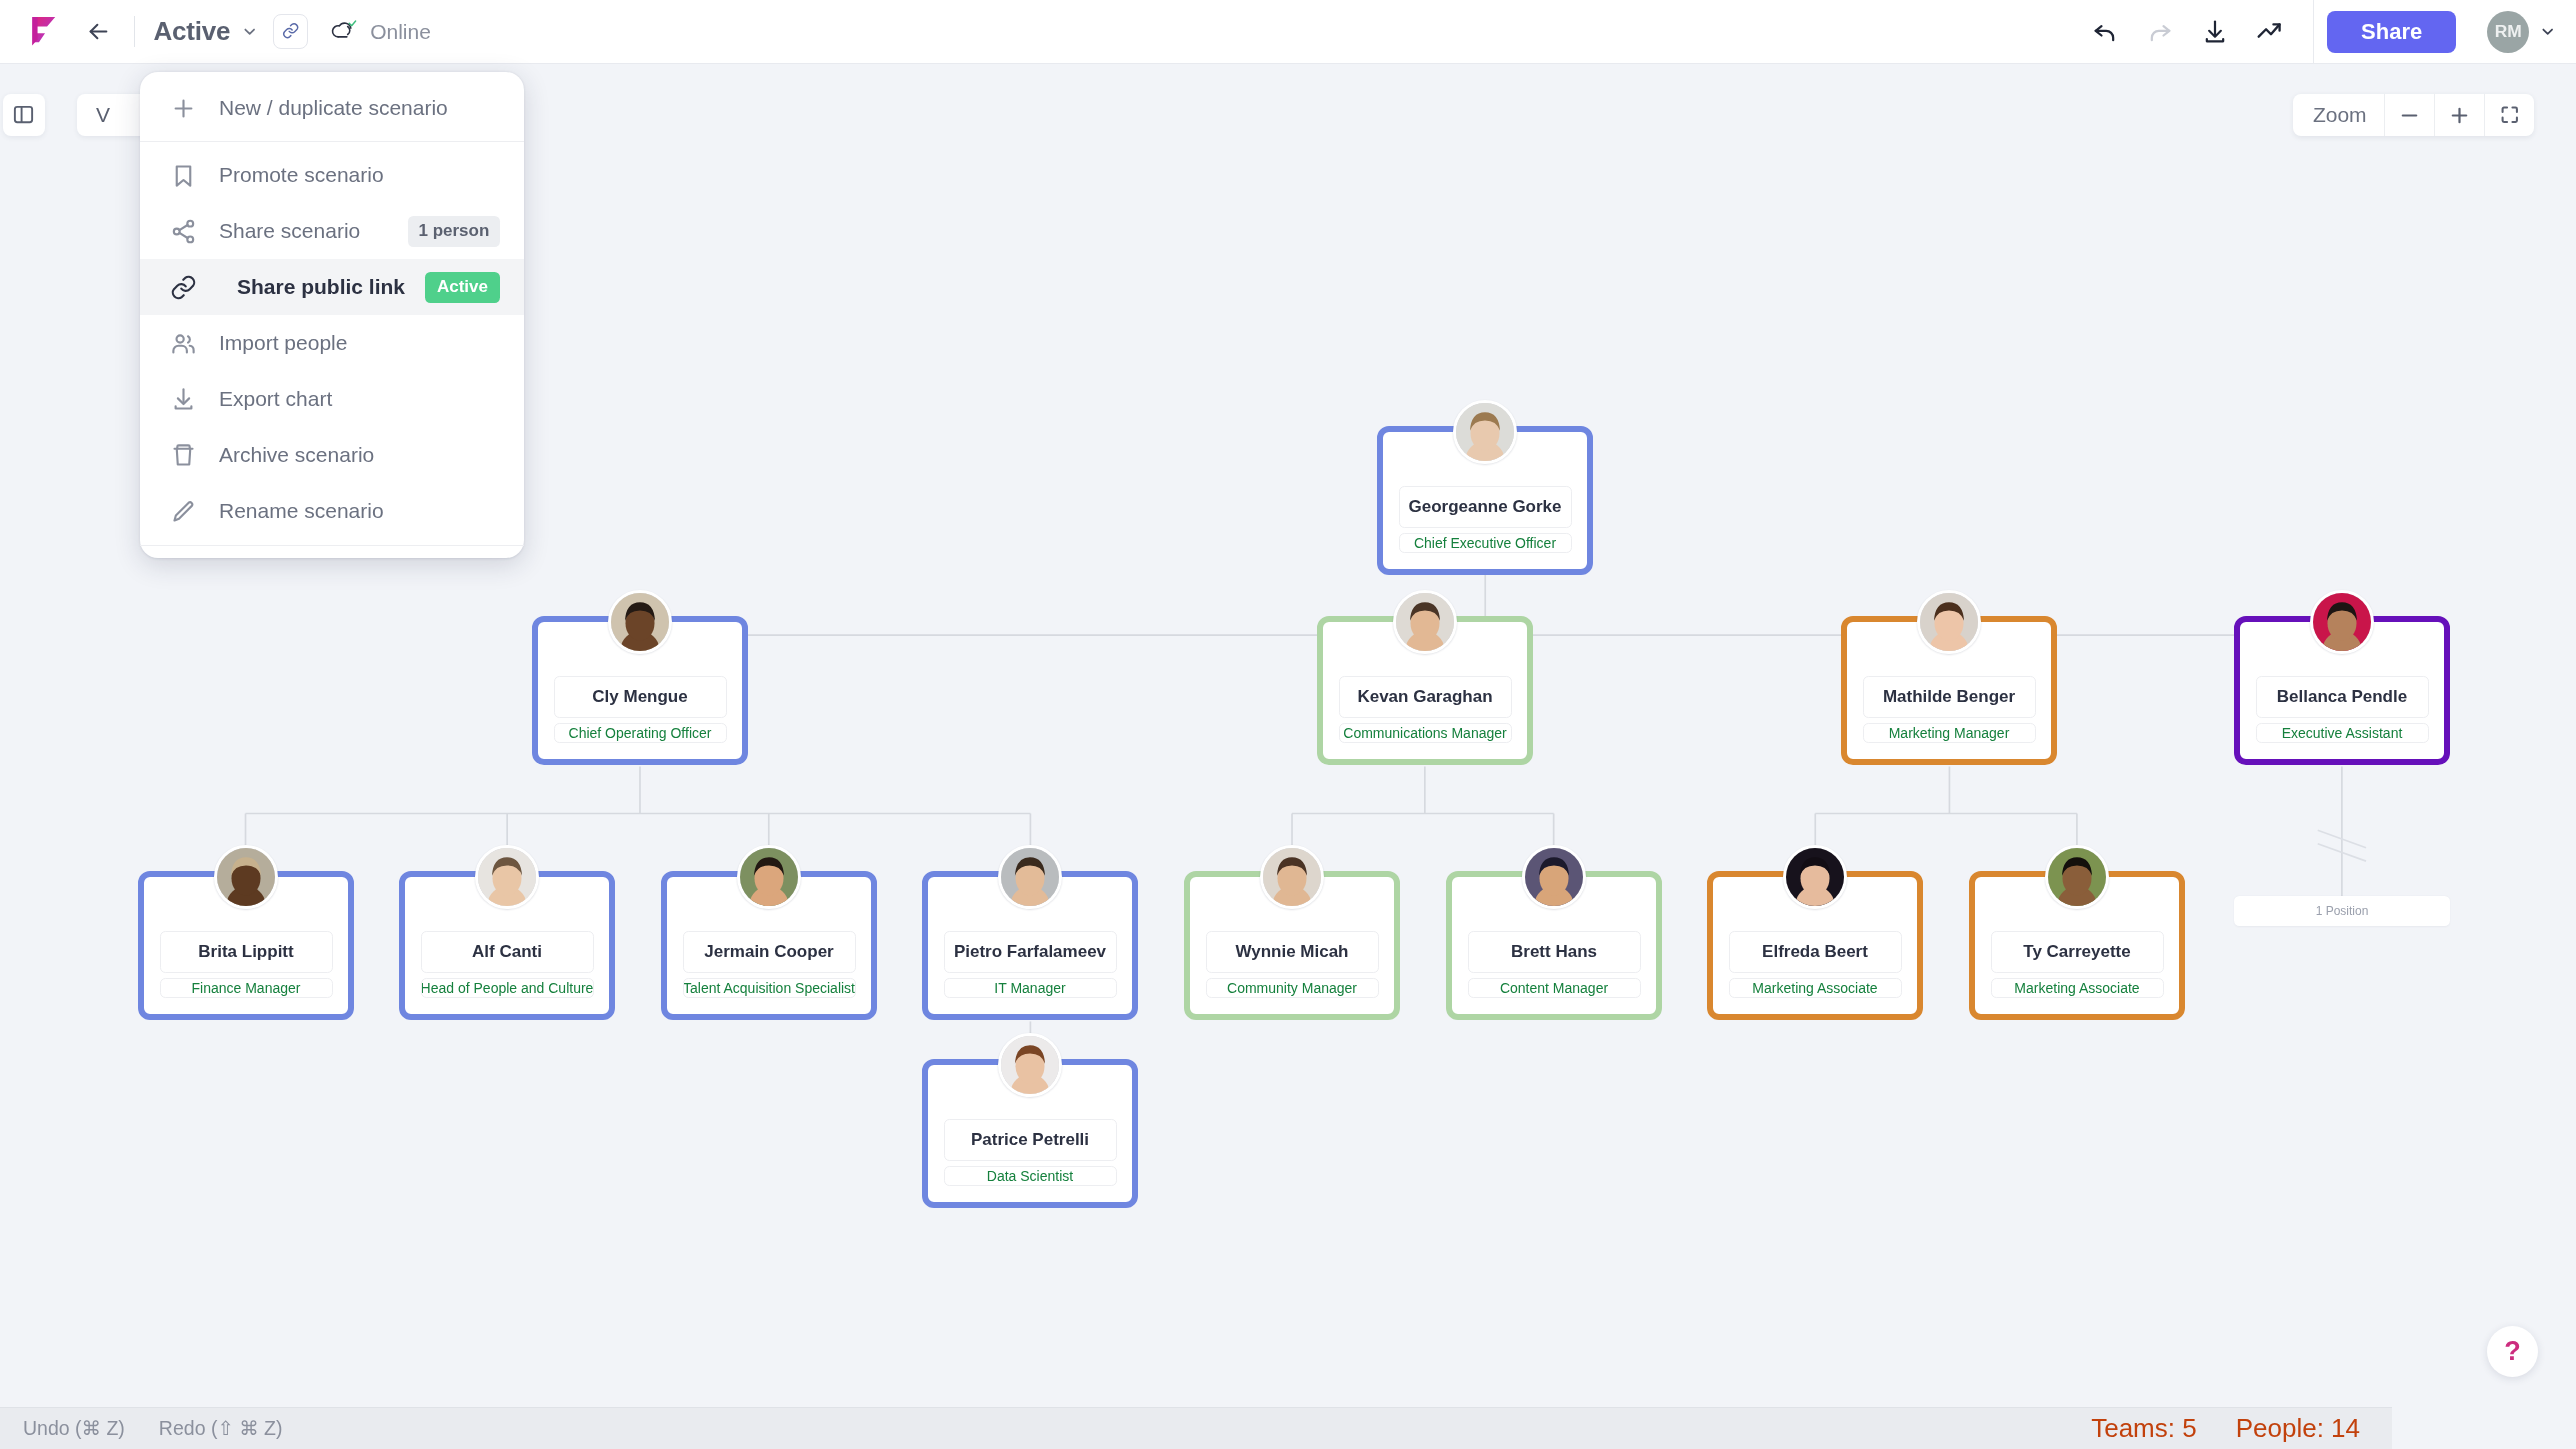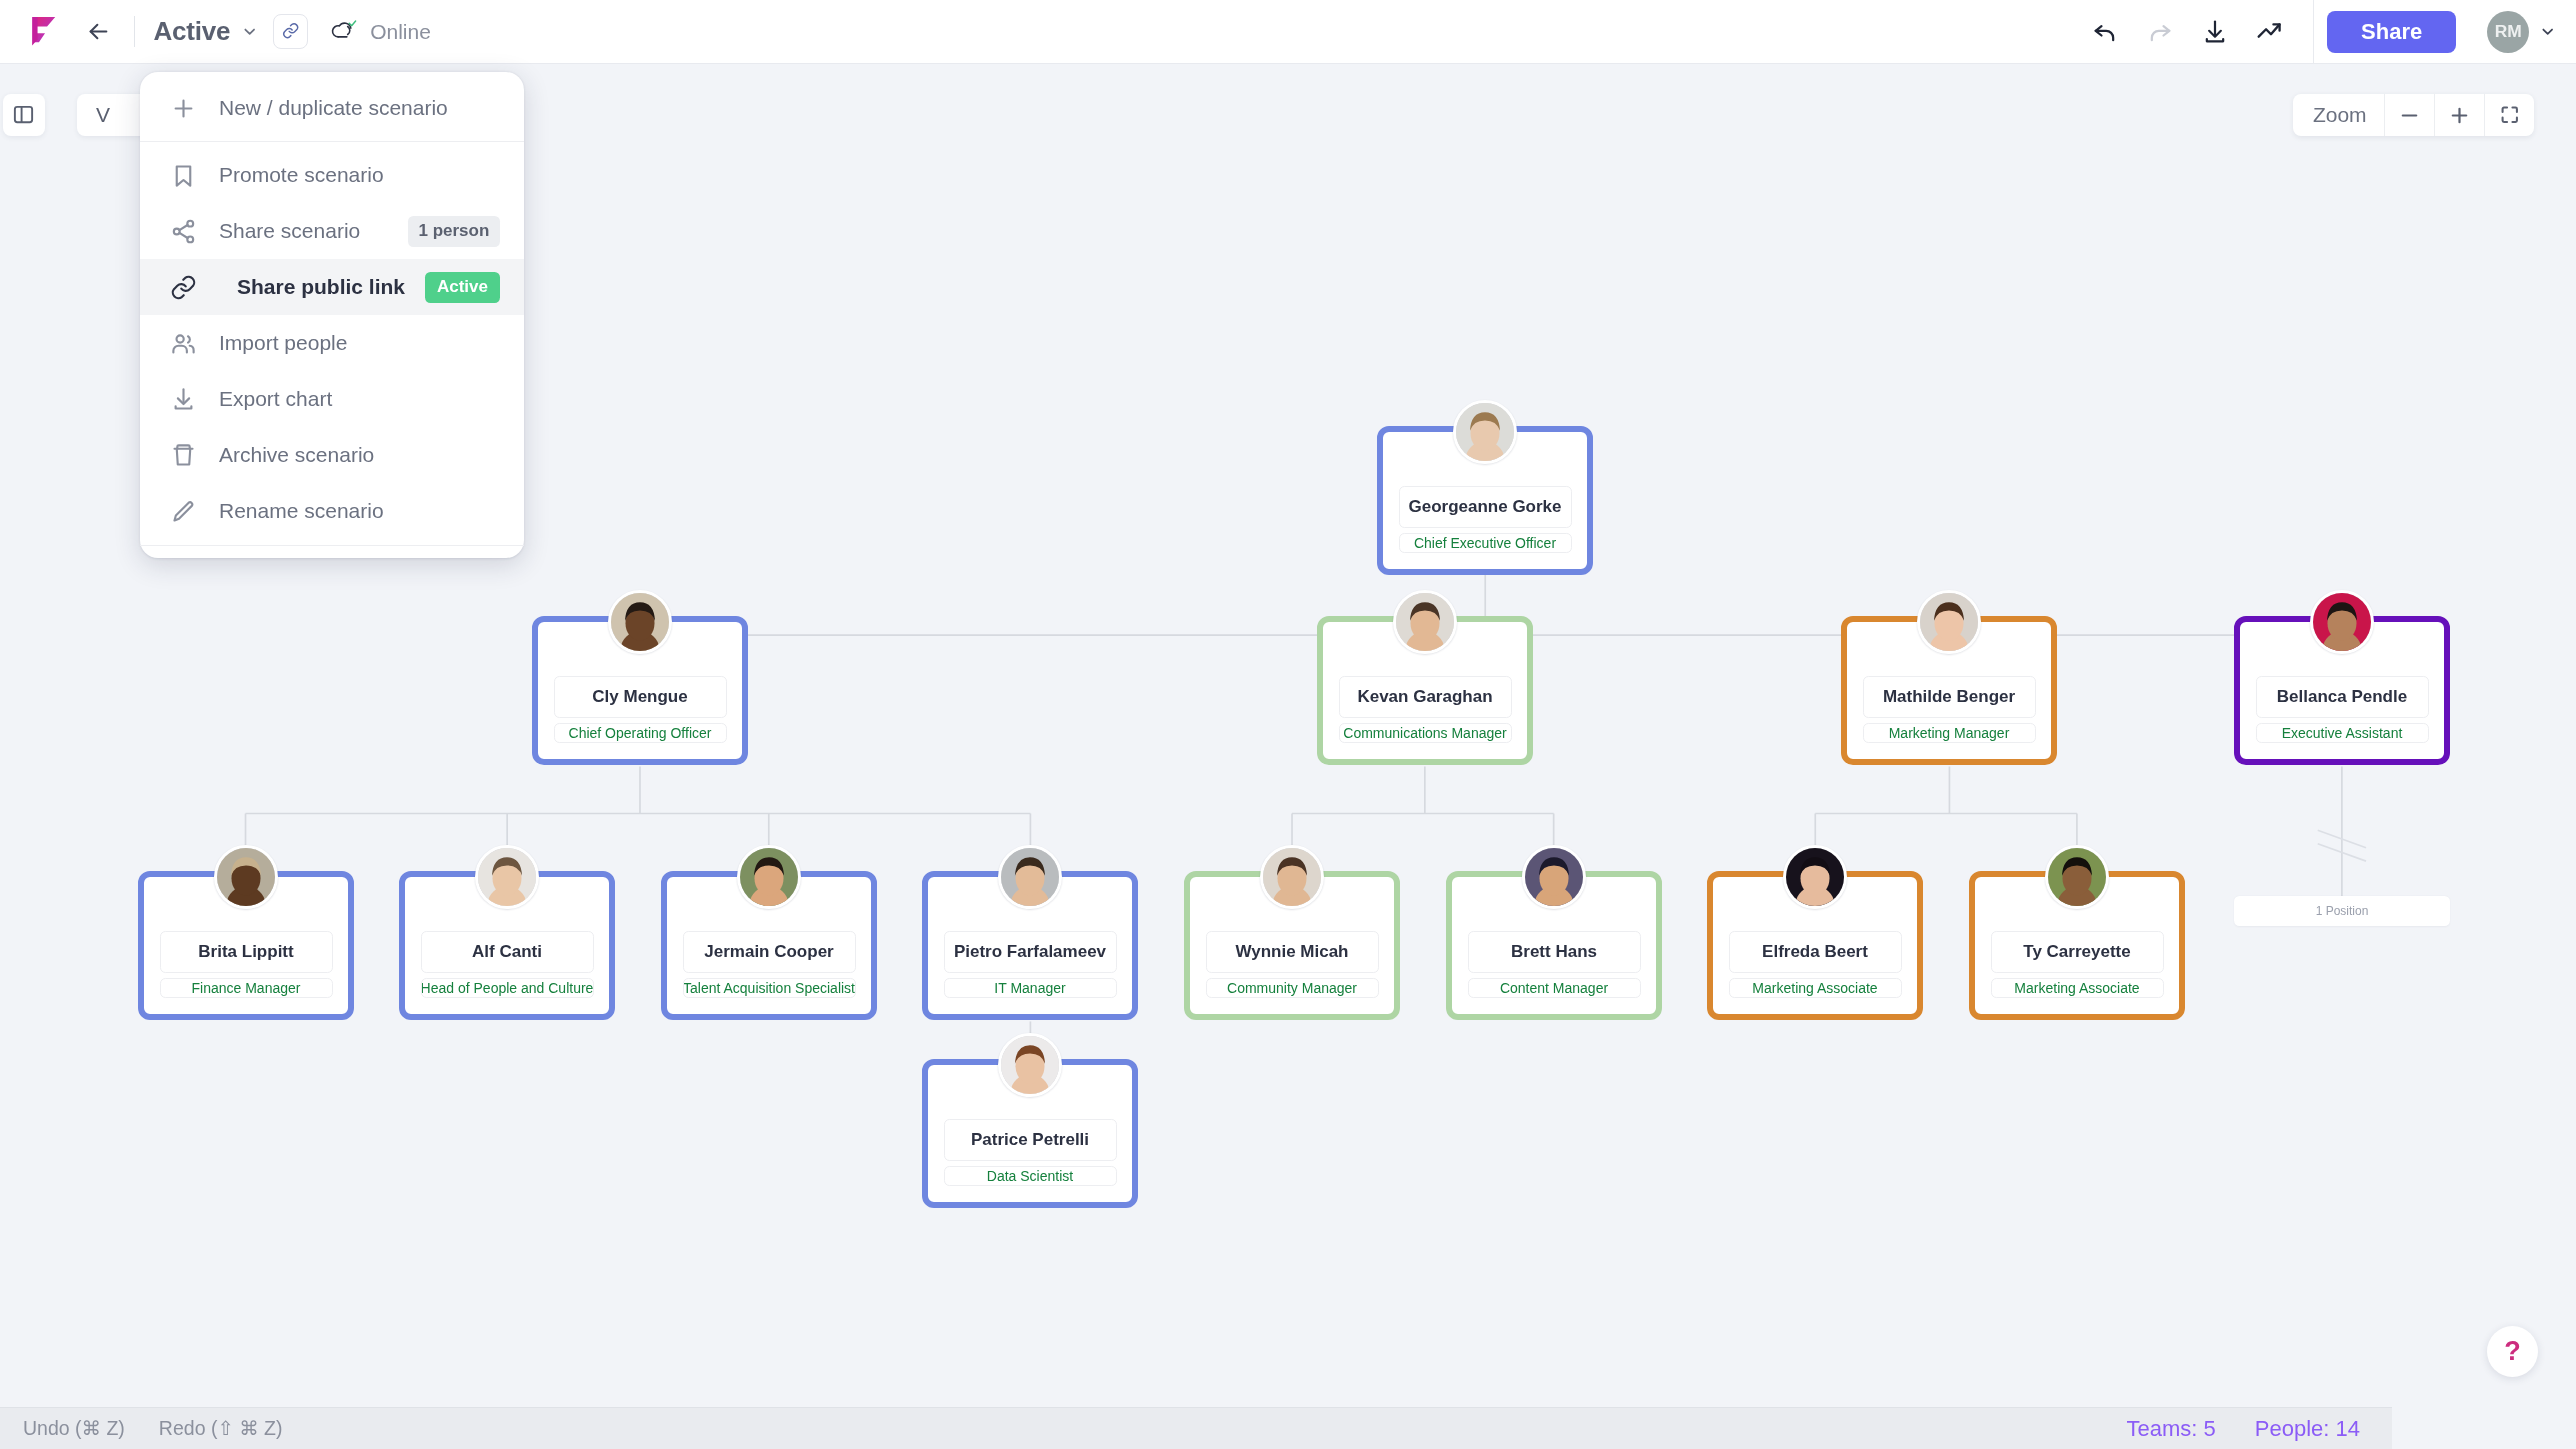--- a/index.html
+++ b/index.html
@@ -202,21 +202,21 @@
     position: absolute; left: 0; bottom: 0;
     width: 2392px; height: 42px;
     background: #e9ebef;
     border-top: 0.7px solid #dfe2e7;
     display: flex; align-items: center;
     z-index: 30;
   }
   .bb-left { display:flex; align-items:center; margin-left: 23px; }
   .bb-item { font-size: 19.5px; color: #8b909d; margin-right: 34px; cursor: pointer; }
   .bb-right { margin-left:auto; display:flex; align-items:center; margin-right: 32px; }
-  .bb-stat { font-size: 22px; color: #8b5cf6; margin-left: 39px; text-align: right; }
+  .bb-stat { font-size: 26px; color: #c2410c; margin-left: 39px; text-align: right; }
 
   .help-fab {
     position: absolute; right: 38px; bottom: 72px;
     width: 51px; height: 51px; border-radius: 50%;
     background: #fff;
     box-shadow: 0 2px 8px rgba(30,40,70,.12);
     display:flex; align-items:center; justify-content:center;
     font-size: 27px; font-weight: 700; color: #cc2d7f;
     cursor: pointer; z-index: 30;
   }

